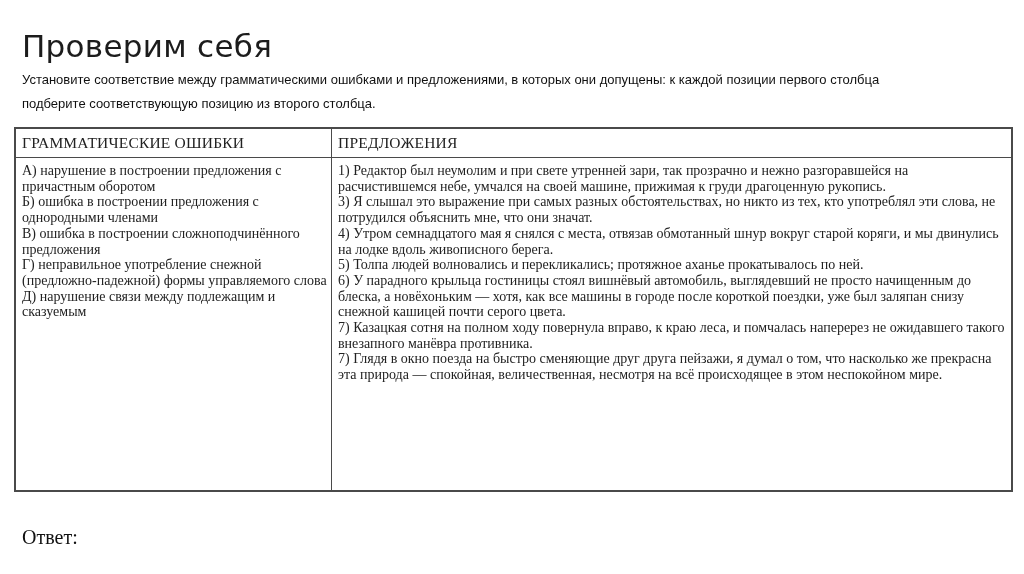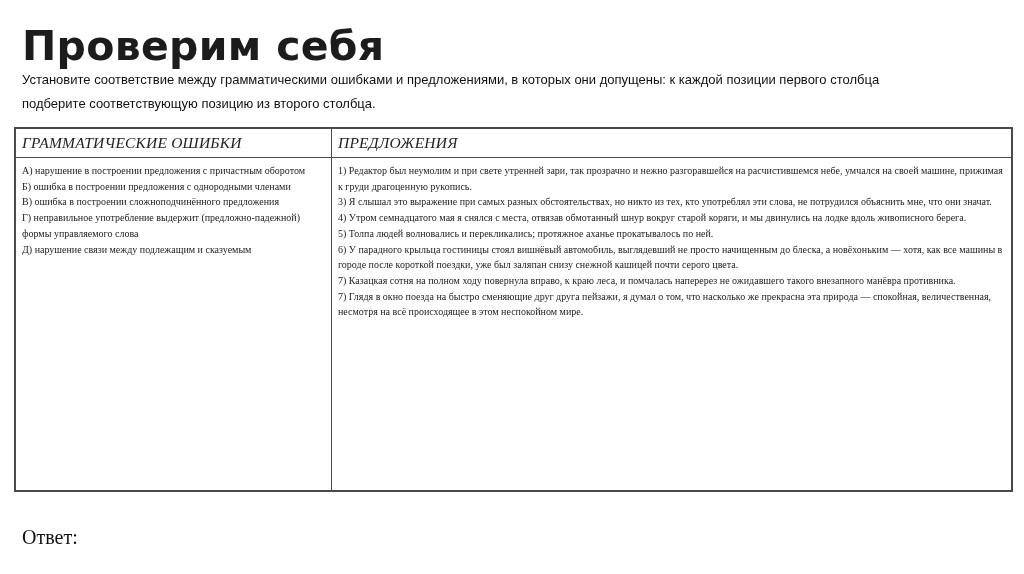--- a/index.html
+++ b/index.html
@@ -12,22 +12,22 @@
       height: 574px;
       position: relative;
       overflow: hidden;
       color: #1a1a1a;
     }
     .slide-title {
       position: absolute;
       left: 22px;
       top: 26px;
       font-family: "DejaVu Sans", sans-serif;
-      font-weight: 700;
-      font-size: 41px;
+      font-weight: 400;
+      font-size: 31px;
       line-height: 40px;
       color: #1c1c1c;
       letter-spacing: 0.3px;
     }
     .instruction {
       position: absolute;
       left: 22px;
       top: 68px;
       width: 900px;
       font-family: "Liberation Sans", sans-serif;
@@ -53,38 +53,37 @@
       width: 0;
       border-left: 1.5px solid #4a4a4a;
     }
     .header-row {
       position: absolute;
       left: 0;
       right: 0;
       top: 0;
       height: 28px;
       border-bottom: 1.5px solid #4a4a4a;
-      font-style: italic;
     }
     .th {
       position: absolute;
       top: 4px;
       font-family: "Liberation Serif", serif;
       font-size: 15.5px;
       line-height: 20px;
       color: #222;
       letter-spacing: 0.2px;
     }
     .th-errors { left: 6px; }
     .th-sentences { left: 322px; }
     .cell {
       position: absolute;
       top: 34px;
       font-family: "Liberation Serif", serif;
-      font-size: 10px;
+      font-size: 14px;
       line-height: 15.7px;
       color: #222;
     }
     .cell-errors {
       left: 6px;
       width: 305px;
     }
     .cell-sentences {
       left: 322px;
       width: 670px;
@@ -112,21 +111,21 @@
   <div class="header-row">
     <div class="th th-errors">ГРАММАТИЧЕСКИЕ ОШИБКИ</div>
     <div class="th th-sentences">ПРЕДЛОЖЕНИЯ</div>
   </div>
   <div class="col-divider"></div>
 
   <div class="cell cell-errors">
     <span class="item">А)  нарушение в построении предложения с причастным оборотом</span>
     <span class="item">Б)  ошибка в построении предложения с однородными членами</span>
     <span class="item">В)  ошибка в построении сложноподчинённого предложения</span>
-    <span class="item">Г)  неправильное употребление выдержит (предложно-падежной) формы управляемого слова</span>
+    <span class="item">Г)  неправильное употребление снежной (предложно-падежной) формы управляемого слова</span>
     <span class="item">Д)  нарушение связи между подлежащим и сказуемым</span>
   </div>
 
   <div class="cell cell-sentences">
     <span class="item">1)  Редактор был неумолим и при свете утренней зари, так прозрачно и нежно разгоравшейся на расчистившемся небе, умчался на своей машине, прижимая к груди драгоценную рукопись.</span>
     <span class="item">3)  Я слышал это выражение при самых разных обстоятельствах, но никто из тех, кто употреблял эти слова, не потрудился объяснить мне, что они значат.</span>
     <span class="item">4)  Утром семнадцатого мая я снялся с места, отвязав обмотанный шнур вокруг старой коряги, и мы двинулись на лодке вдоль живописного берега.</span>
     <span class="item">5)  Толпа людей волновались и перекликались; протяжное аханье прокатывалось по ней.</span>
     <span class="item">6)  У парадного крыльца гостиницы стоял вишнёвый автомобиль, выглядевший не просто начищенным до блеска, а новёхоньким  — хотя, как все машины в городе после короткой поездки, уже был заляпан снизу снежной кашицей почти серого цвета.</span>
     <span class="item">7)  Казацкая сотня на полном ходу повернула вправо, к краю леса, и помчалась наперерез не ожидавшего такого внезапного манёвра противника.</span>

